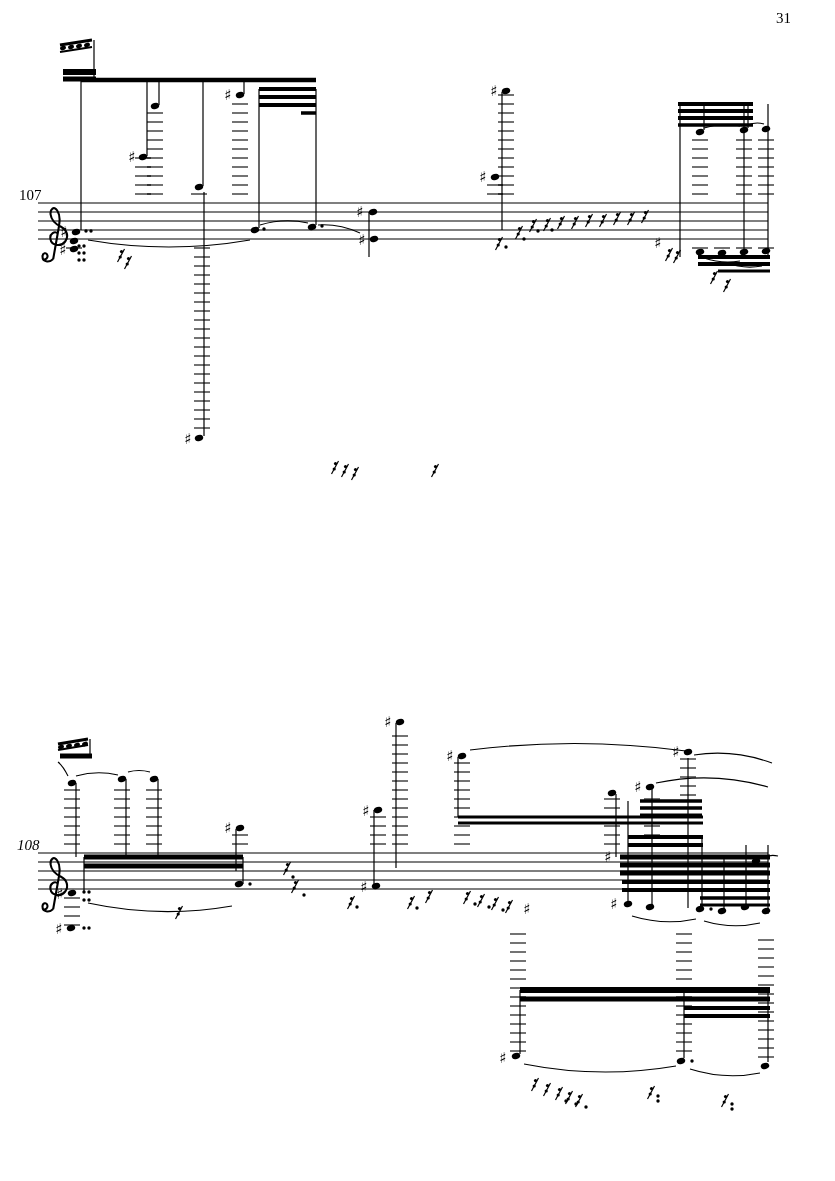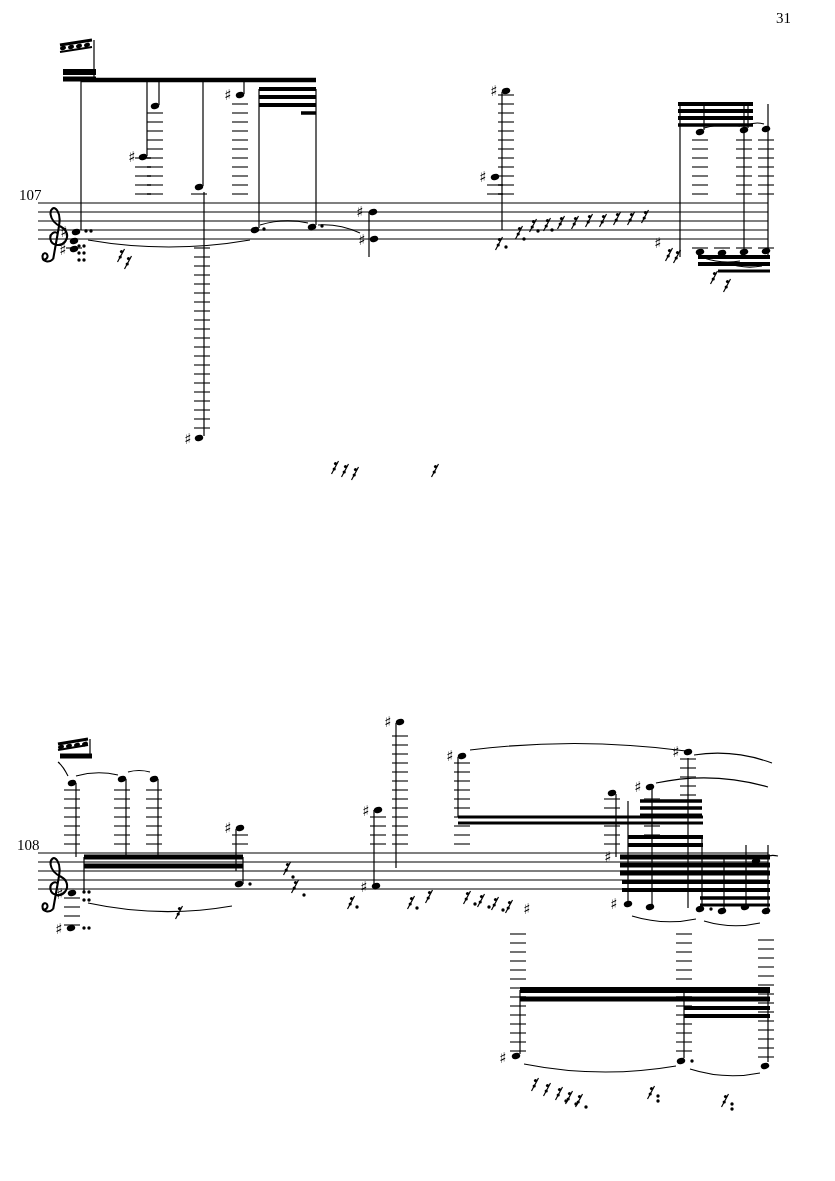--- a/index.html
+++ b/index.html
@@ -1,21 +1,21 @@
 <!DOCTYPE html>
 <html><head>
 <meta charset="utf-8">
 <style>
   html,body{margin:0;padding:0;background:#ffffff;}
   .page{position:relative;width:790px;height:1181px;background:#ffffff;overflow:hidden;
         font-family:"Liberation Serif", serif;color:#000;}
   .pagenum{position:absolute;top:10px;left:776px;font-size:15px;}
   .measure-number{position:absolute;font-size:15px;}
   #m107{left:19px;top:187px;}
-  #m108{left:17px;top:837px;}
+  #m108{left:17px;top:837px;font-style:italic;}
   svg{position:absolute;left:0;top:0;}
 </style>
 </head>
 <body>
 
 <div class="page">
   <div class="pagenum">31</div>
   <div class="measure-number" id="m107">107</div>
   <div class="measure-number" id="m108">108</div>
   <svg id="score" width="835" height="1181" viewBox="0 0 835 1181">

